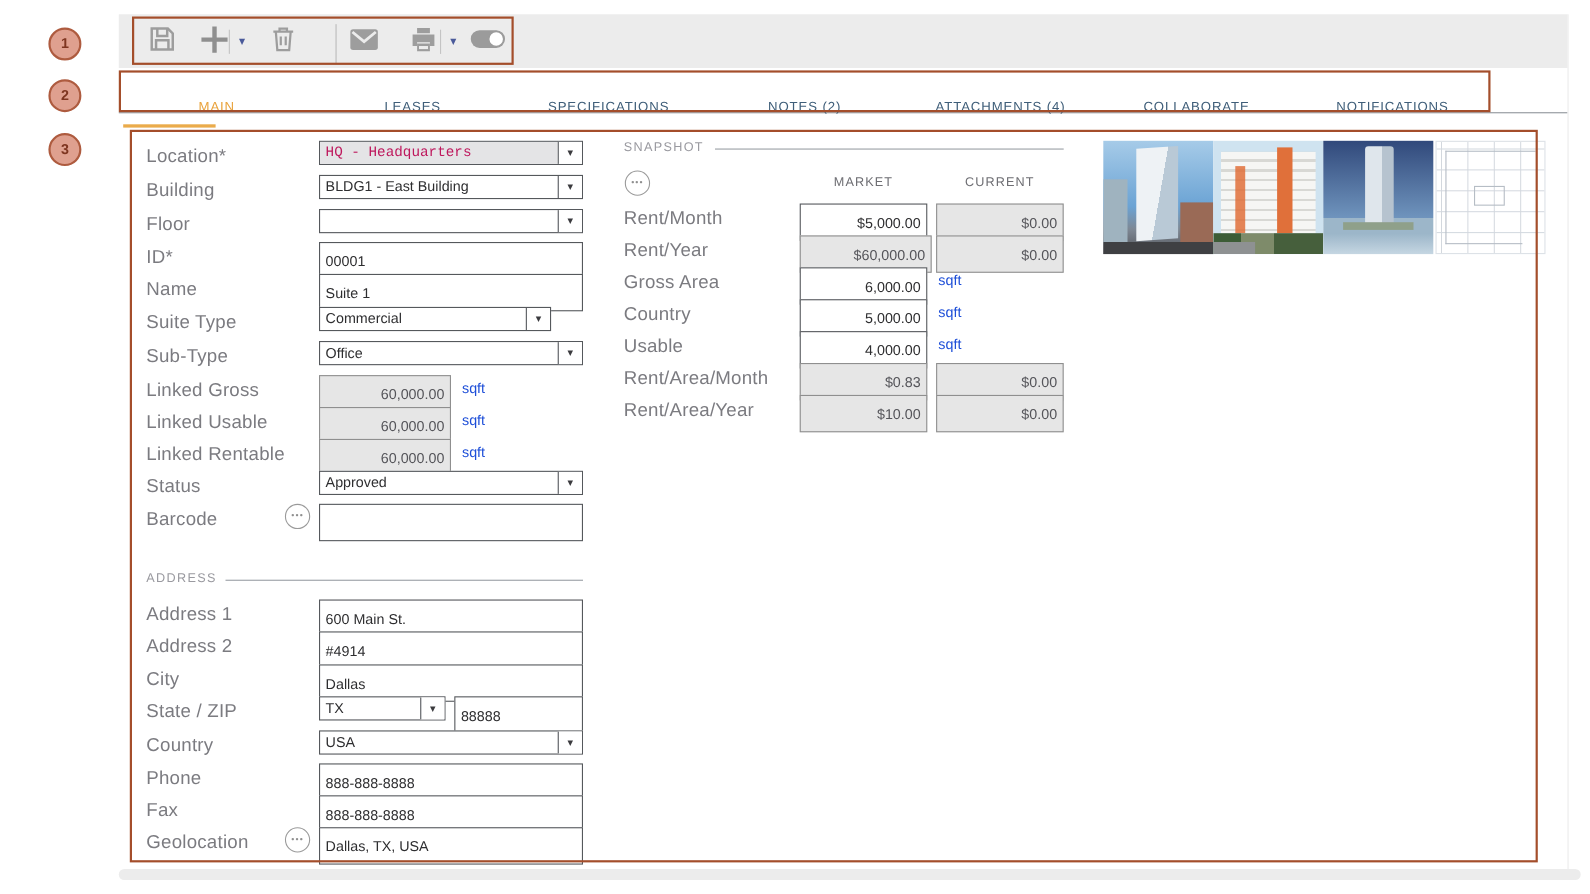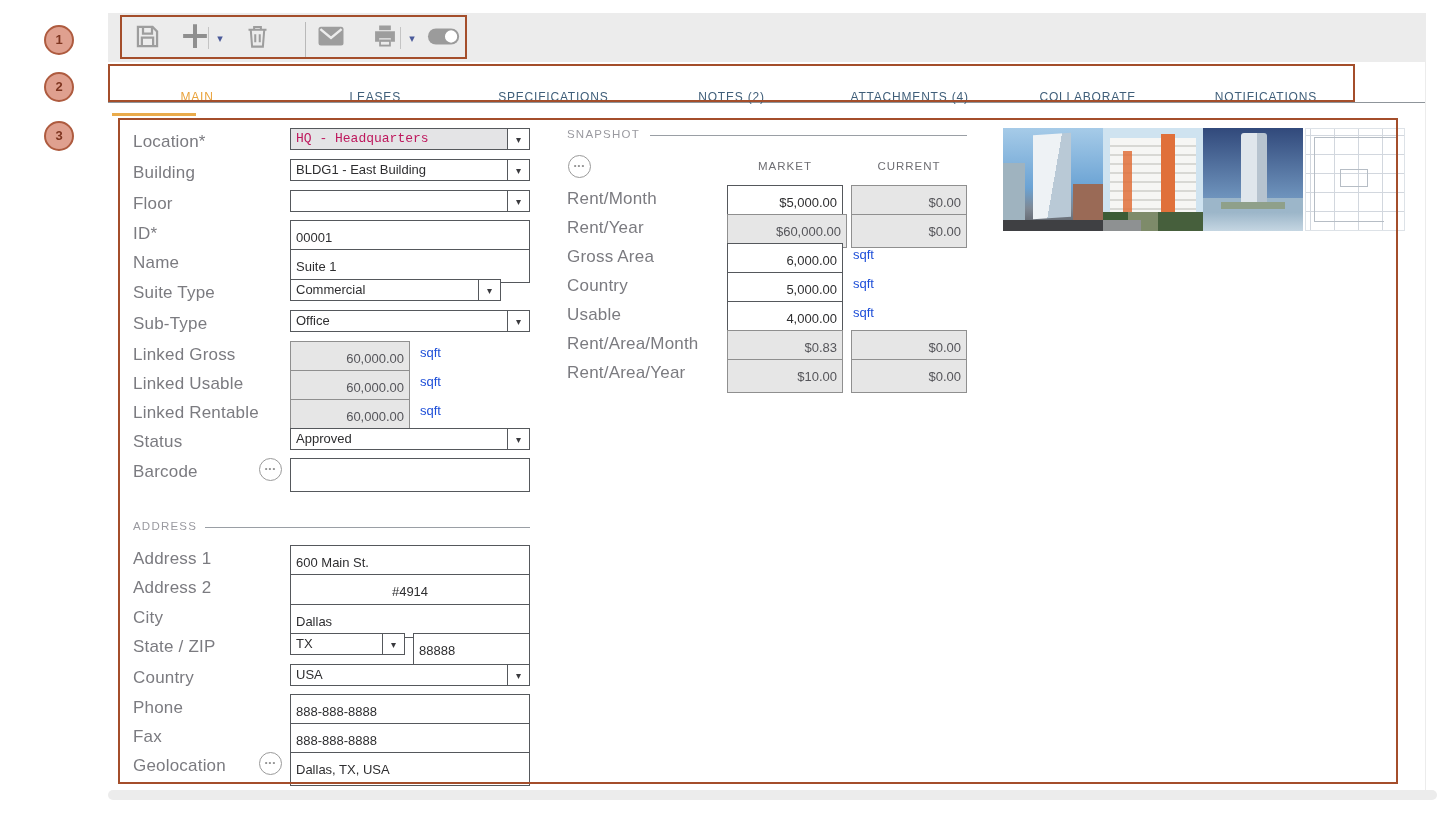--- a/index.html
+++ b/index.html
@@ -265,21 +265,21 @@
 
     <span class="sect" style="left:15px;top:402px;">ADDRESS</span>
     <div class="hr" style="left:87px;top:409px;width:325px;"></div>
 
     <div class="row" style="top:427px;">
       <span class="lbl">Address 1</span>
       <input class="inp" style="left: 172px; width: 240px;" value="600 Main St.">
     </div>
     <div class="row" style="top:456px;">
       <span class="lbl">Address 2</span>
-      <input class="inp" style="left: 172px; width: 240px; text-align: center;" value="#4914">
+      <input class="inp" style="left: 172px; width: 240px;" value="#4914">
     </div>
     <div class="row" style="top:486px;">
       <span class="lbl">City</span>
       <input class="inp" style="left: 172px; width: 240px;" value="Dallas">
     </div>
     <div class="row" style="top:515px;">
       <span class="lbl">State / ZIP</span>
       <div class="sel" style="left:172px;width:115px;">
         <span class="sel-v">TX</span>
         <span class="sel-b"></span>

